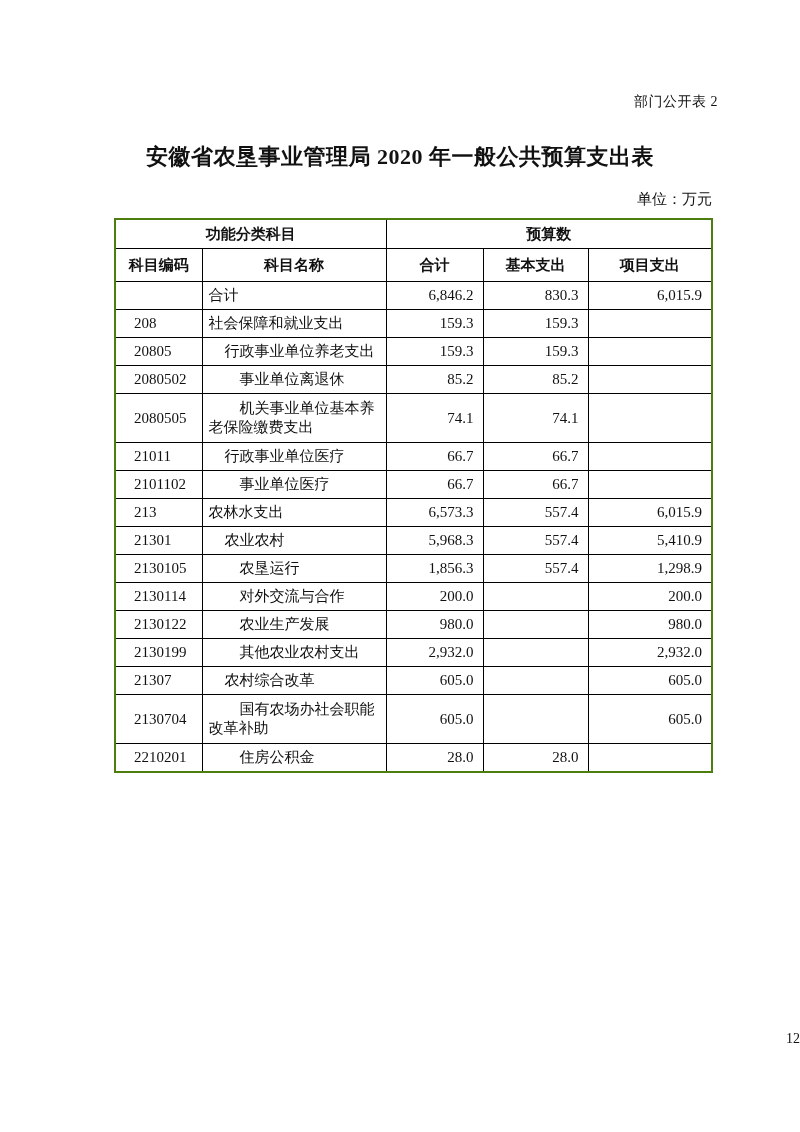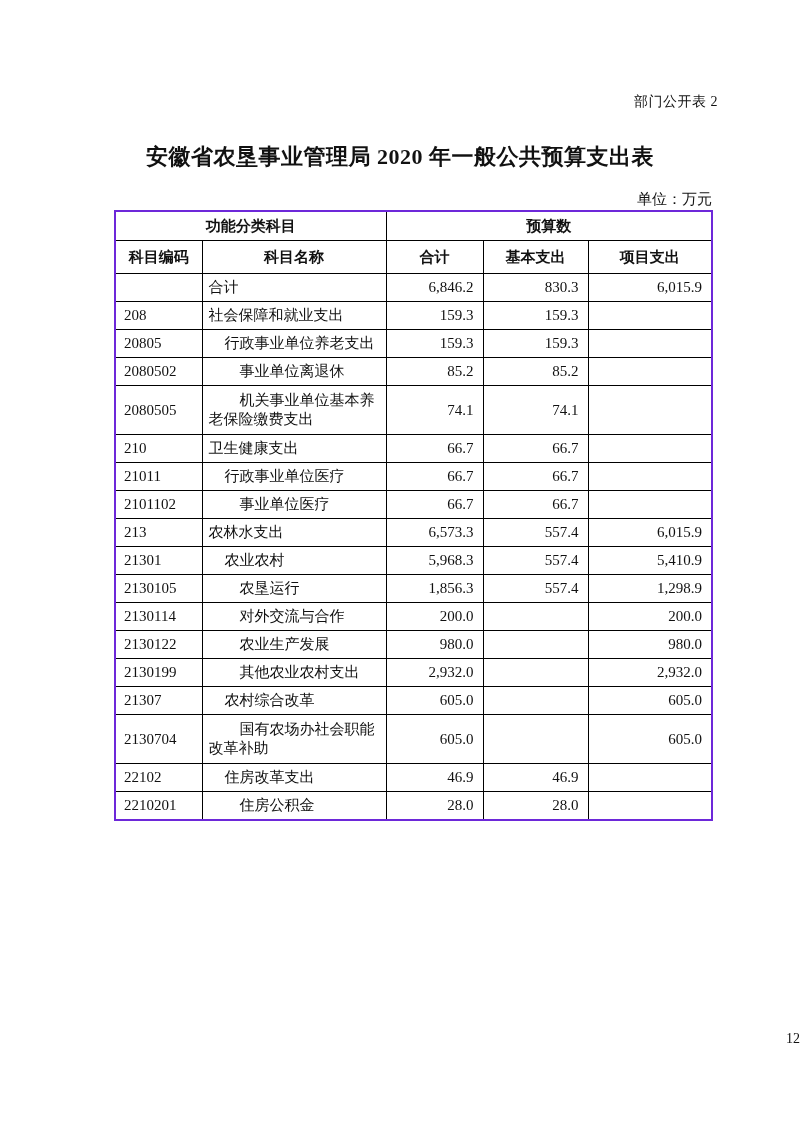--- a/index.html
+++ b/index.html
@@ -41,43 +41,43 @@
   }
   .unit-note {
     position: absolute;
     top: 190px;
     right: 88px;
     font-size: 15px;
     margin-left: 24px;
   }
   table.budget-table {
     position: absolute;
-    top: 210px;
+    top: 218px;
     left: 114px;
     width: 597px;
     border-collapse: collapse;
     table-layout: fixed;
-    border: 2px solid #6d28d9;
+    border: 2px solid #4d7c0f;
     font-size: 15px;
   }
   .budget-table th,
   .budget-table td {
     border: 1px solid #000000;
     padding: 0;
     vertical-align: middle;
     overflow: hidden;
   }
   .budget-table thead th {
     font-weight: bold;
     text-align: center;
   }
   tr.group-header-row th { height: 28px; }
   tr.col-header-row th { height: 32px; }
   td.code {
-    padding-left: 8px;
+    padding-left: 18px;
     height: 27px;
     line-height: 19px;
     text-align: left;
   }
   td.name {
     padding-left: 6px;
     padding-right: 3px;
     line-height: 19px;
     white-space: pre-wrap;
     text-align: left;
@@ -164,27 +164,20 @@
         </tr>
         <tr class="two-line">
           <td class="code">2080505</td>
           <td class="name indent-2">机关事业单位基本养
 老保险缴费支出</td>
           <td class="num">74.1</td>
           <td class="num">74.1</td>
           <td class="num"></td>
         </tr>
         <tr>
-          <td class="code">210</td>
-          <td class="name indent-0">卫生健康支出</td>
-          <td class="num">66.7</td>
-          <td class="num">66.7</td>
-          <td class="num"></td>
-        </tr>
-        <tr>
           <td class="code">21011</td>
           <td class="name indent-1">行政事业单位医疗</td>
           <td class="num">66.7</td>
           <td class="num">66.7</td>
           <td class="num"></td>
         </tr>
         <tr>
           <td class="code">2101102</td>
           <td class="name indent-2">事业单位医疗</td>
           <td class="num">66.7</td>
@@ -242,27 +235,20 @@
         </tr>
         <tr class="two-line">
           <td class="code">2130704</td>
           <td class="name indent-2">国有农场办社会职能
 改革补助</td>
           <td class="num">605.0</td>
           <td class="num"></td>
           <td class="num">605.0</td>
         </tr>
         <tr>
-          <td class="code">22102</td>
-          <td class="name indent-1">住房改革支出</td>
-          <td class="num">46.9</td>
-          <td class="num">46.9</td>
-          <td class="num"></td>
-        </tr>
-        <tr>
           <td class="code">2210201</td>
           <td class="name indent-2">住房公积金</td>
           <td class="num">28.0</td>
           <td class="num">28.0</td>
           <td class="num"></td>
         </tr>
       </tbody>
   </table>
 
   <div class="page-number">12</div>

